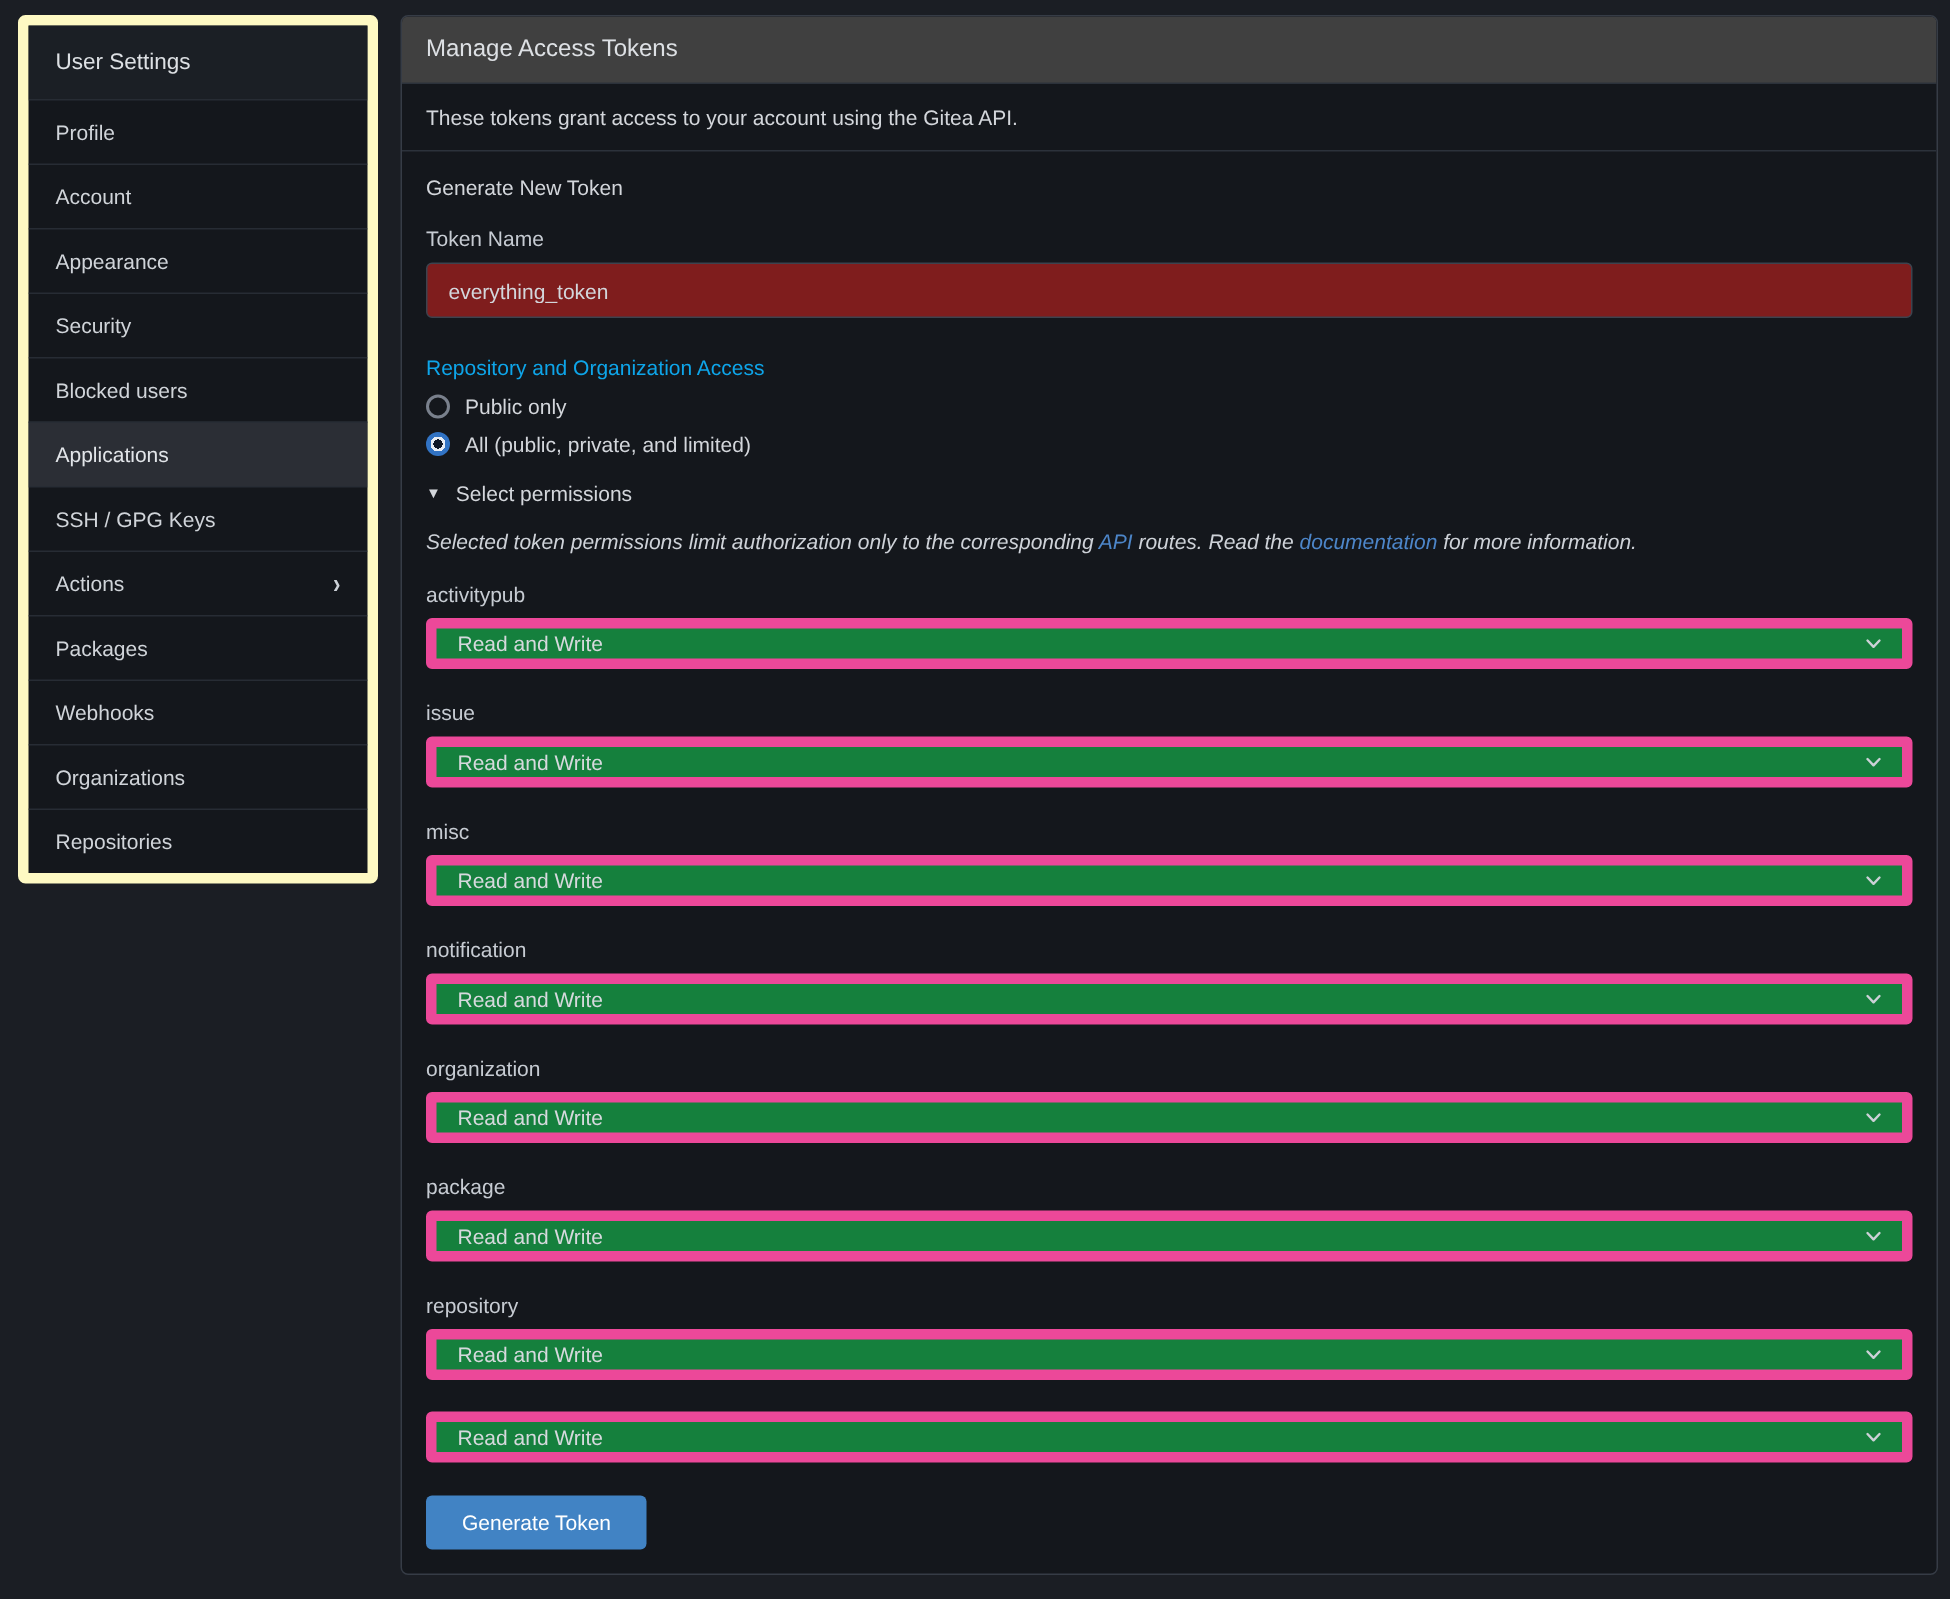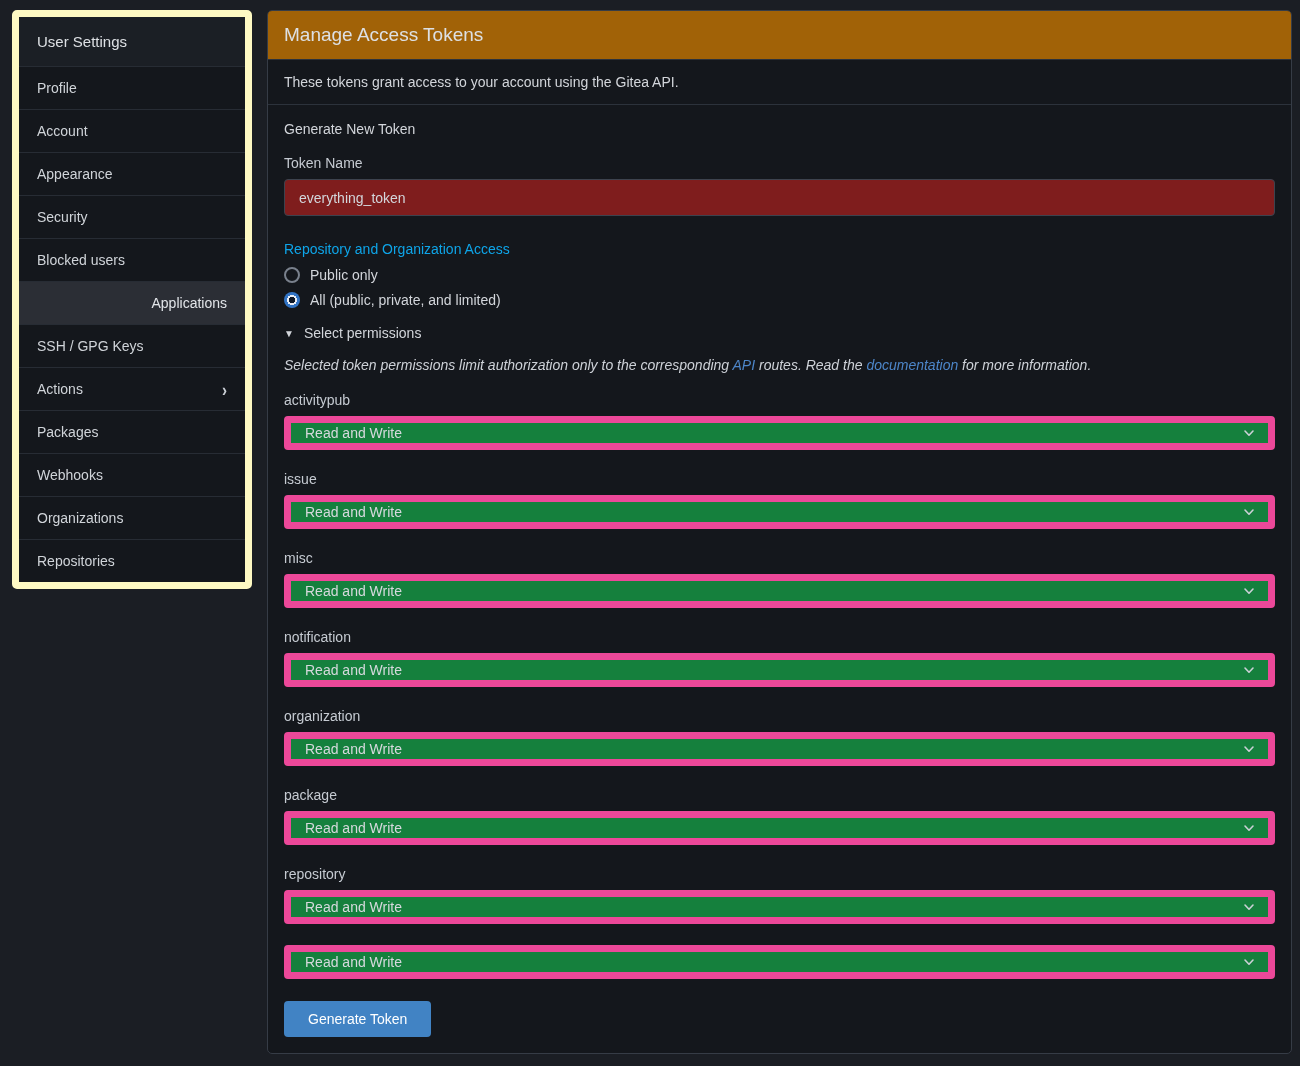--- a/index.html
+++ b/index.html
@@ -34,41 +34,41 @@
   }
   .sidebar-item {
     padding: 13px 18px;
     border-top: 1px solid #272c34;
     color: #d0d4d9;
     cursor: pointer;
     display: flex;
     align-items: center;
     justify-content: space-between;
   }
-  .sidebar-item.active { background: #2b2e35; color: #e2e5e9; justify-content: flex-end; }
+  .sidebar-item.active { background: #2b2e35; color: #e2e5e9; }
   .chevron-right {
     color: #ccd1d7;
     font-size: 15px;
     line-height: 1;
     font-weight: bold;
     transform: scaleY(1.25);
   }
 
   
   .main-panel {
     flex: 1;
     background: #14171c;
     border: 1px solid #363c46;
     border-radius: 5px;
     overflow: hidden;
   }
   .panel-header {
-    background: #a16207;
+    background: #404040;
     padding: 13px 16px;
-    font-size: 19px;
+    font-size: 16px;
     color: #dde0e4;
     border-bottom: 1px solid #2c323b;
   }
   .panel-desc {
     padding: 14px 16px;
     border-bottom: 1px solid #2c323b;
     color: #d3d6db;
   }
   .panel-content { padding: 16px; }
 

